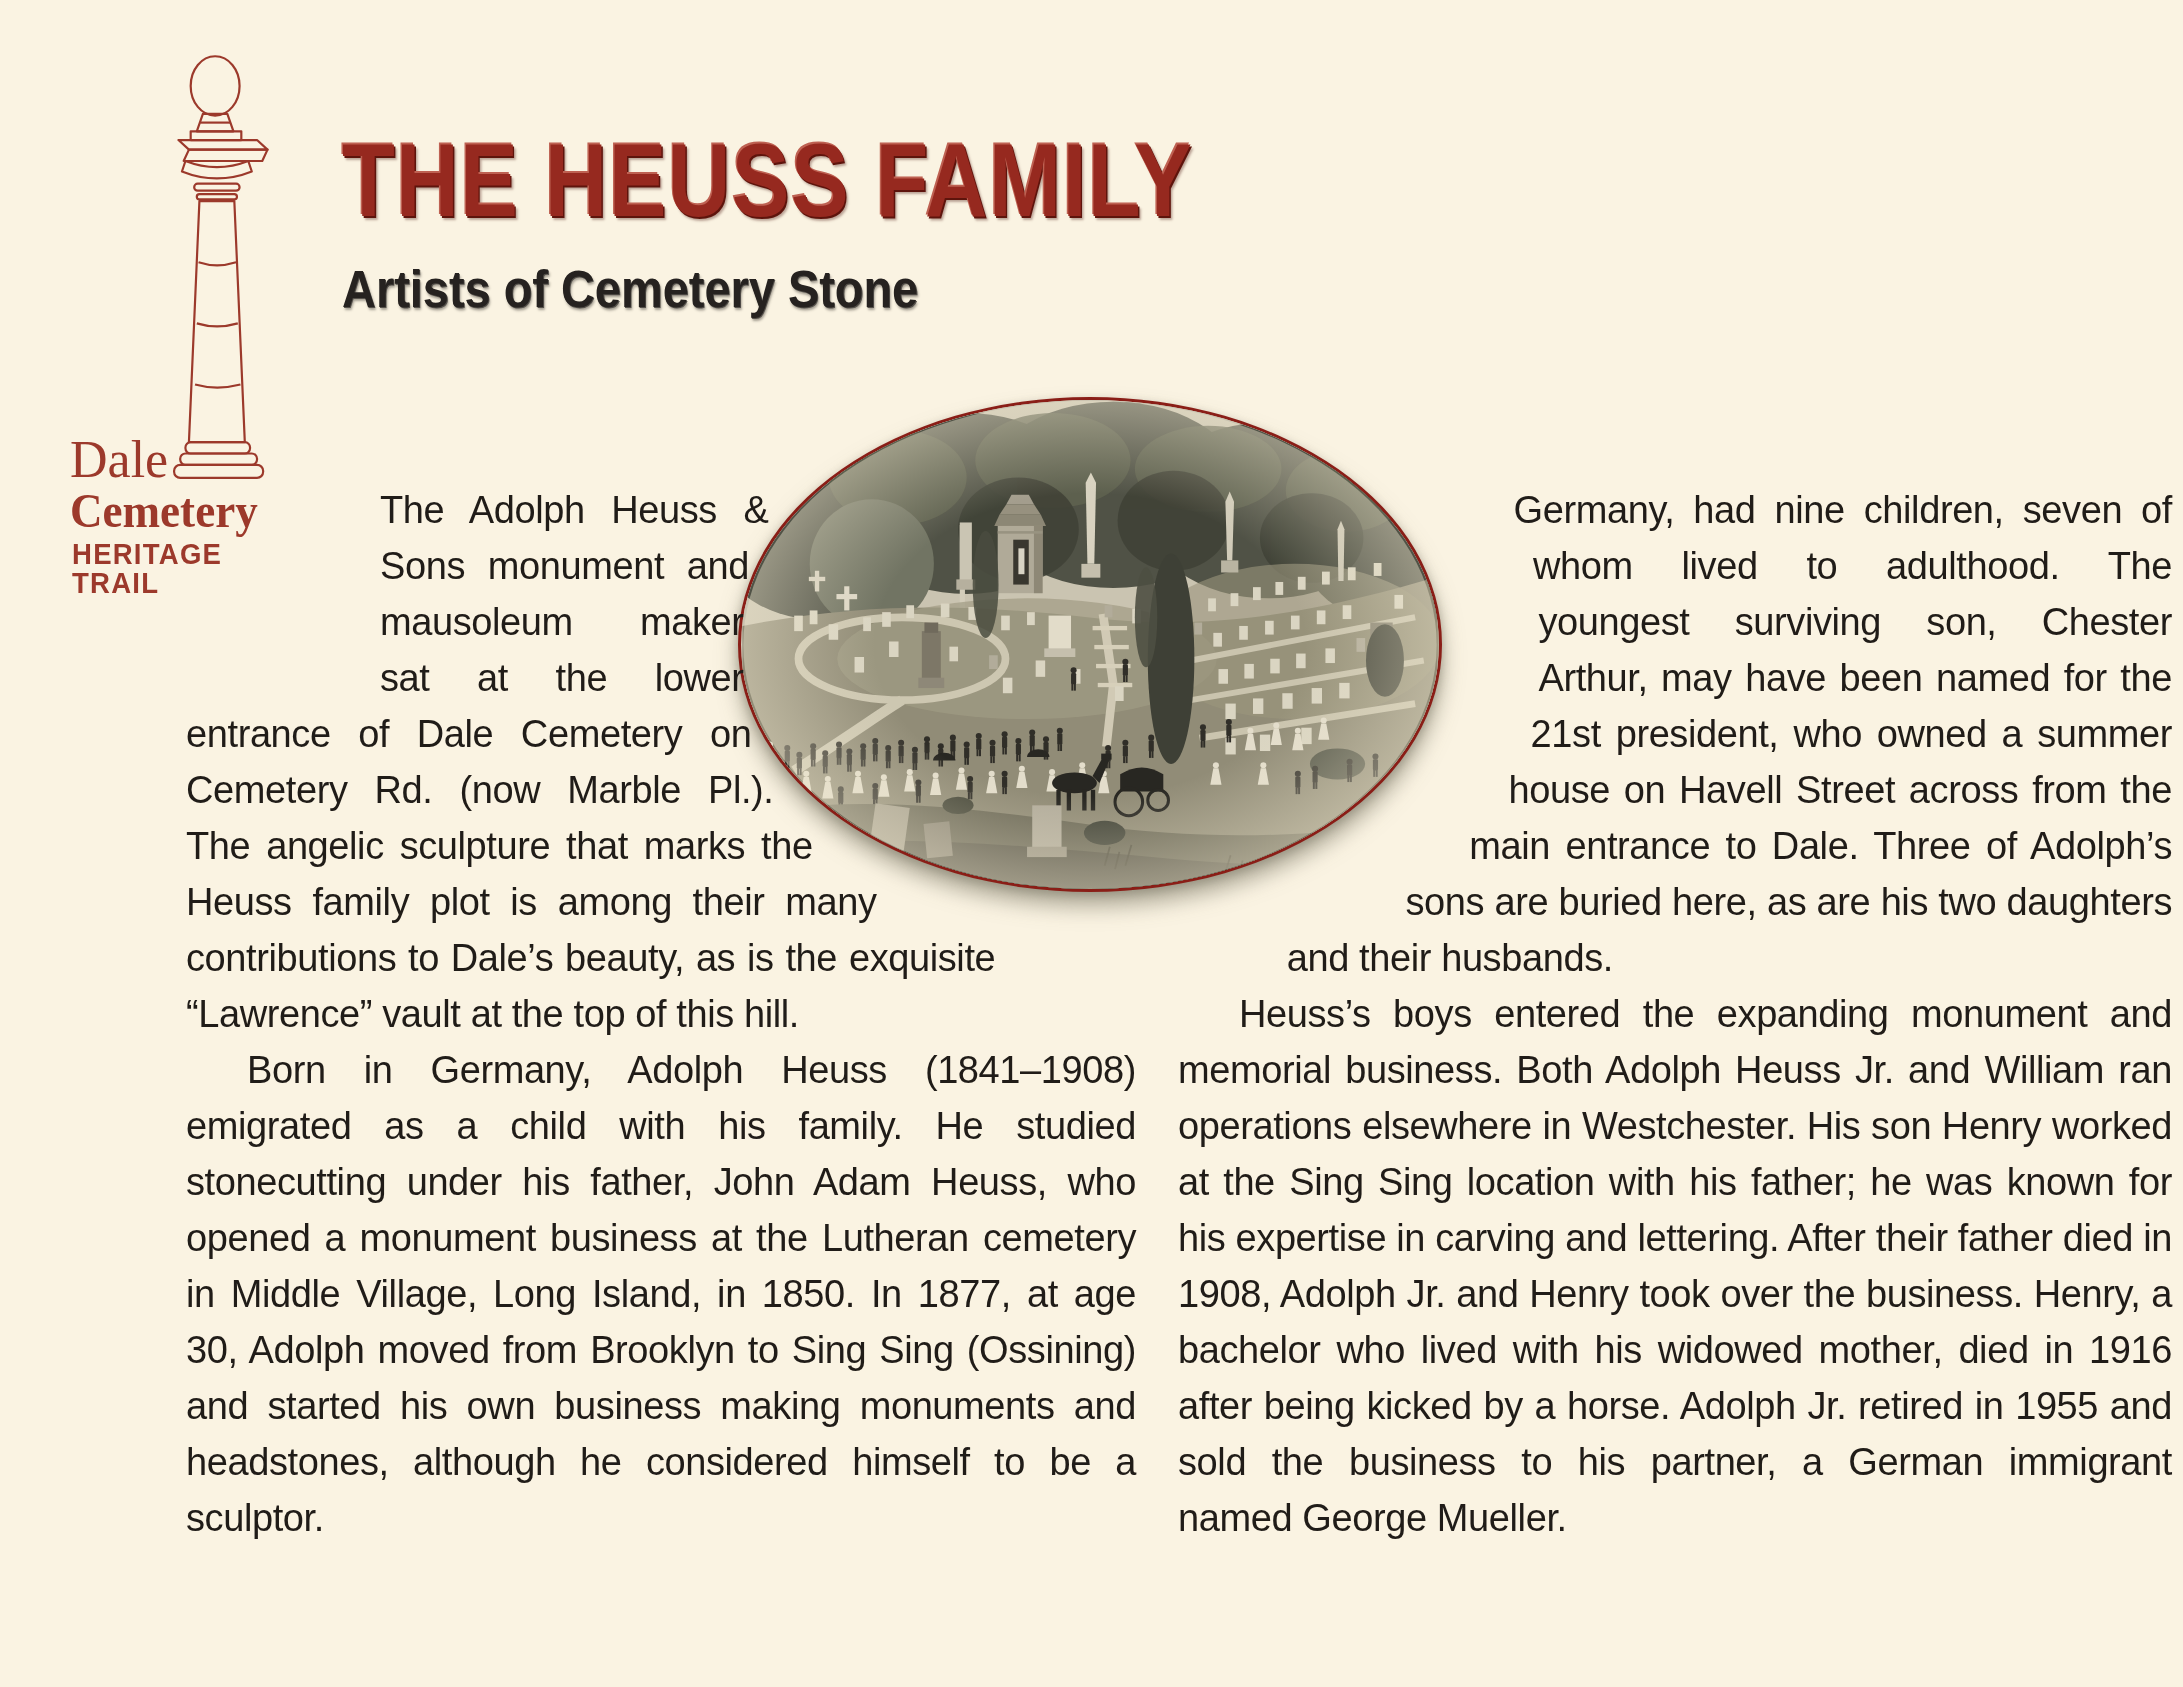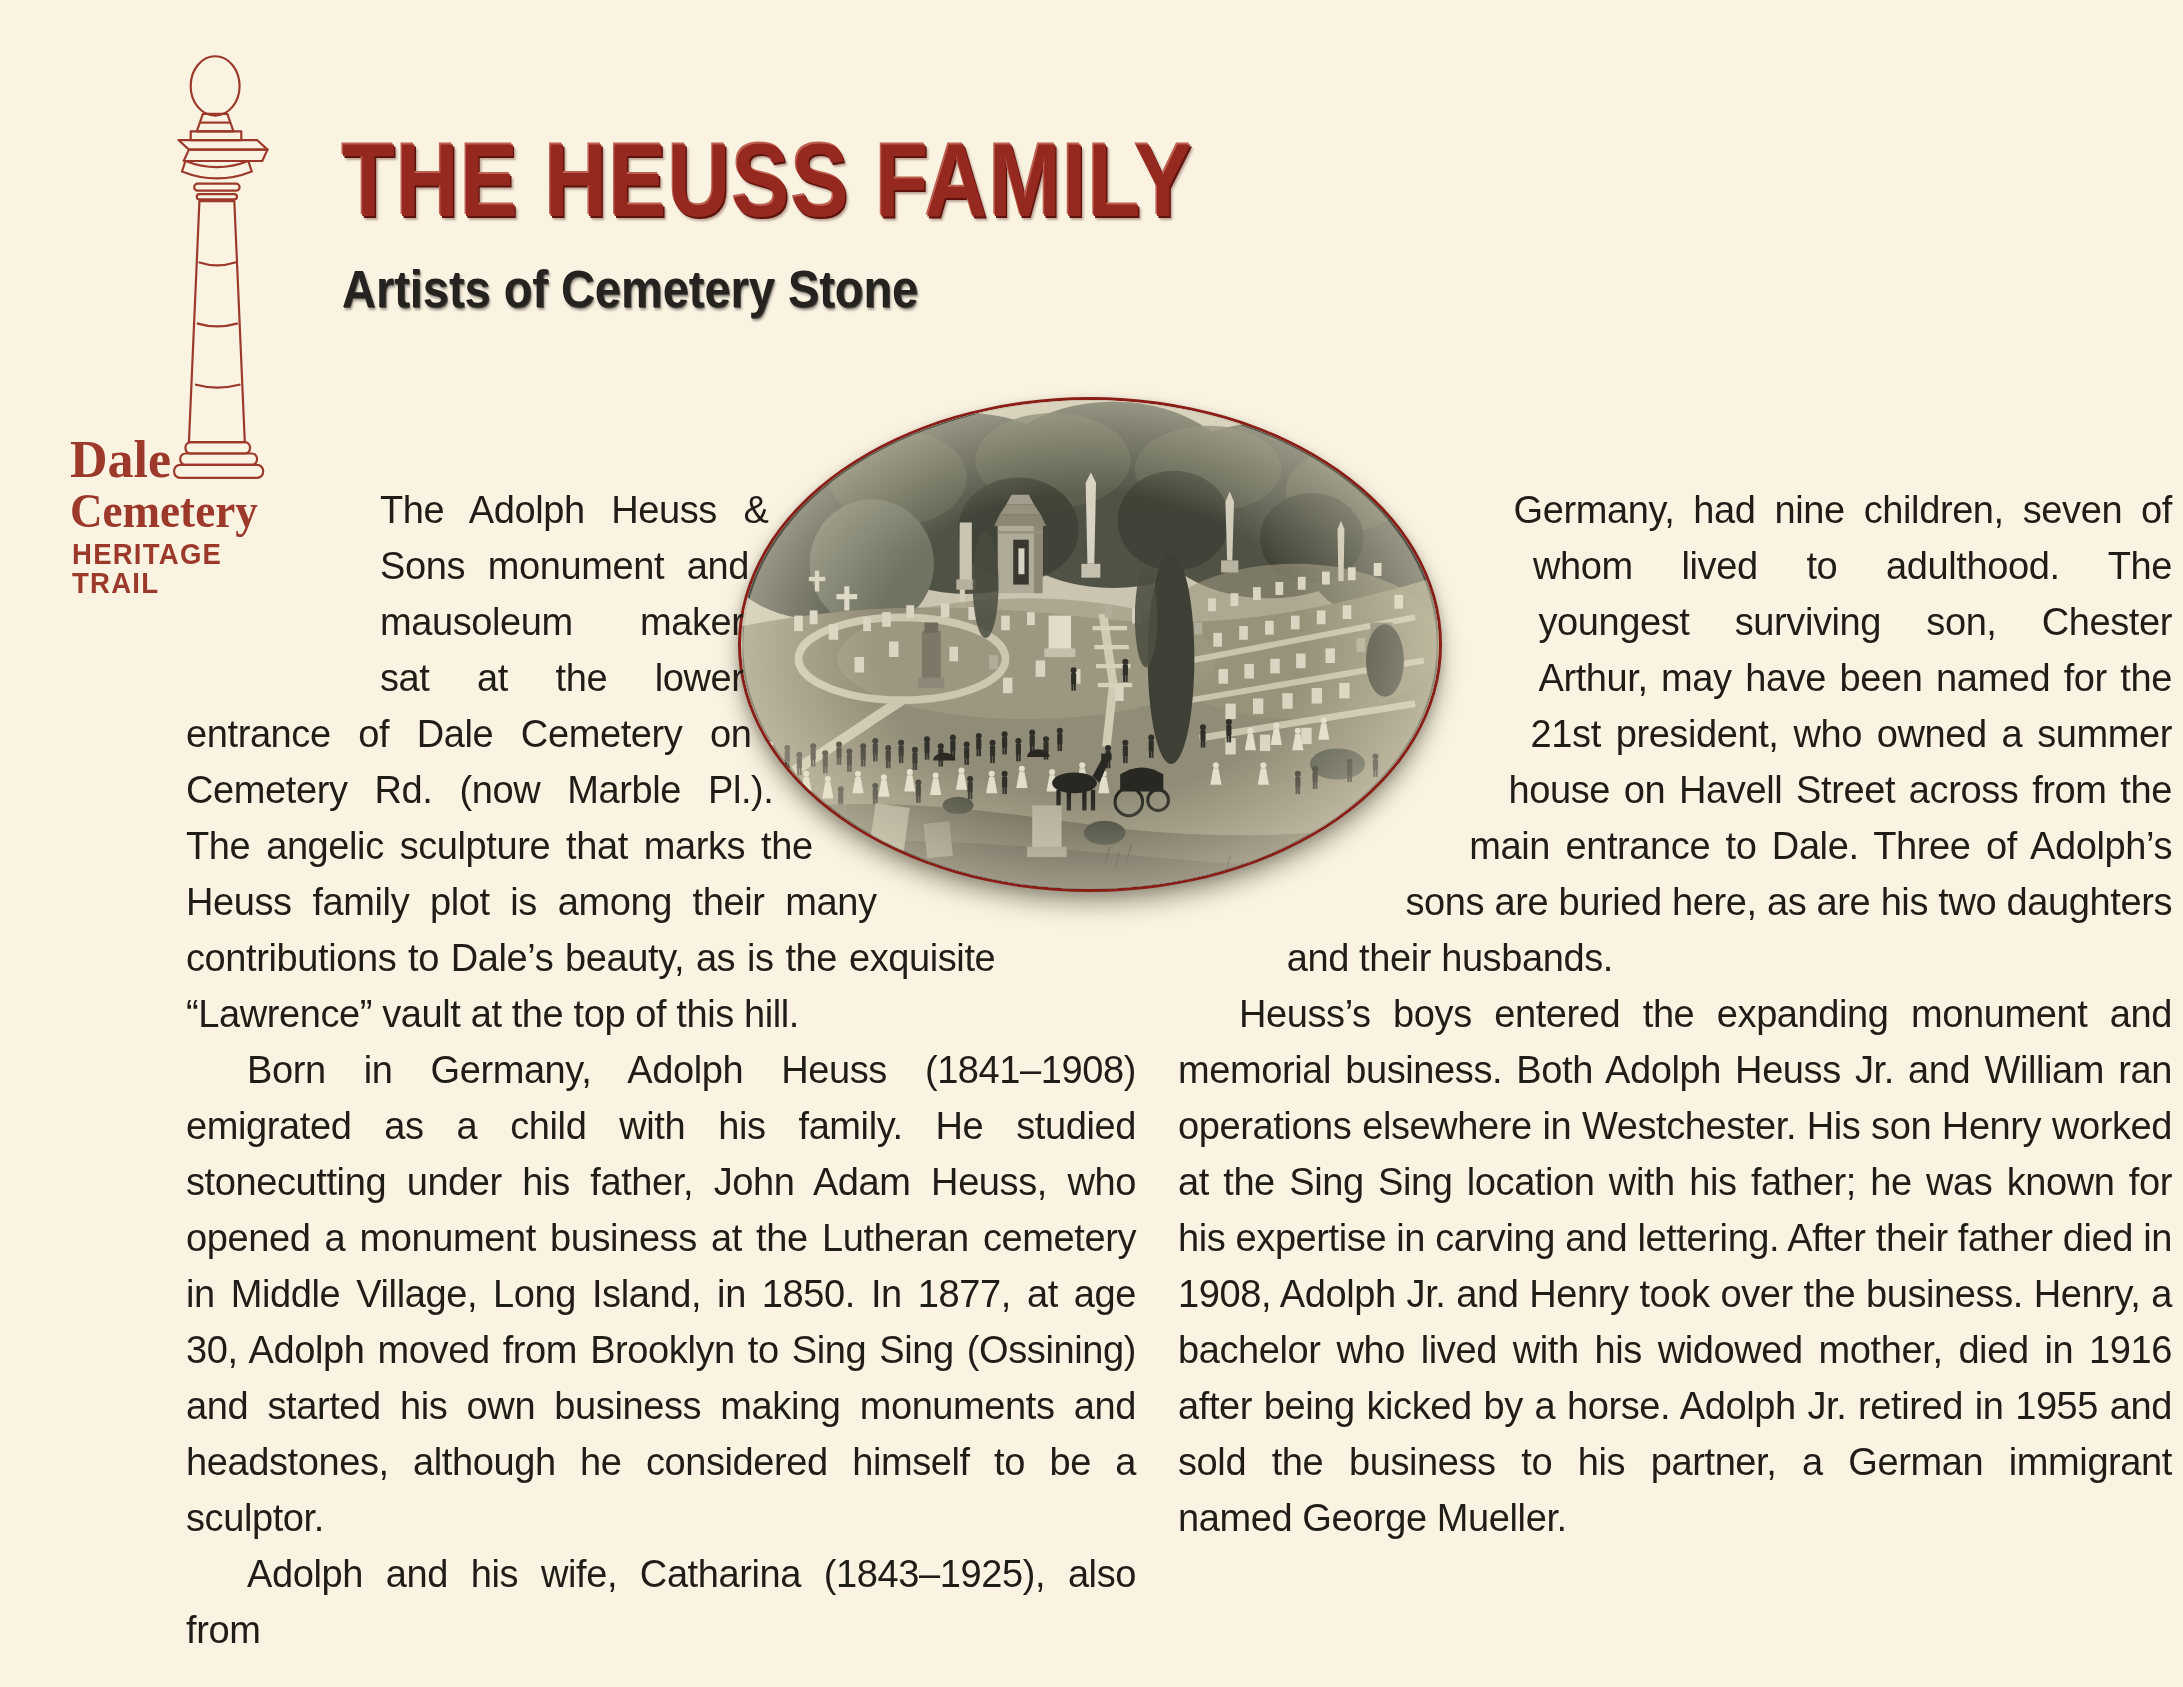--- a/index.html
+++ b/index.html
@@ -9,21 +9,21 @@
     background:#FAF3E2;
     overflow:hidden;
     font-family:"Liberation Sans", sans-serif;
     color:#201C18;
   }
   
   .logo{position:absolute;left:70px;top:51px;width:218px;height:524px;}
   .logo svg{position:absolute;left:87px;top:0;width:118px;height:454px;}
   .logo-name1{
     position:absolute;left:0;top:383px;
-    font-family:"Liberation Serif", serif;font-weight:700;
+    font-family:"Liberation Serif", serif;font-weight:400;
     font-size:52px;line-height:1;color:#9C392B;letter-spacing:0px;
   }
   .logo-name2{
     position:absolute;left:0;top:435px;
     font-family:"Liberation Serif", serif;font-weight:700;
     font-size:49px;line-height:1;color:#9C392B;
     transform:scaleX(0.92);transform-origin:left top;
   }
   .logo-tag{
     position:absolute;left:1.7px;top:489px;
@@ -368,21 +368,20 @@
       <rect width="806" height="567" fill="#8a7f63" opacity="0.06"></rect>
       <ellipse cx="403" cy="284" rx="402" ry="283" fill="url(#vig)"></ellipse>
     </svg>
   </div>
 
   <div class="col col-left">
     <div class="spacer-logo"></div>
     <div class="cut-left"></div>
     <p>The Adolph Heuss &amp; Sons monument and mausoleum maker sat at the lower entrance of Dale Cemetery on Cemetery Rd. (now Marble Pl.). The angelic sculpture that marks the Heuss family plot is among their many contributions to Dale’s beauty, as is the exquisite “Lawrence” vault at the top of this hill.</p>
     <p class="indent">Born in Germany, Adolph Heuss (1841–1908) emigrated as a child with his family. He studied stonecutting under his father, John Adam Heuss, who opened a monument business at the Lutheran cemetery in Middle Village, Long Island, in 1850. In 1877, at age 30, Adolph moved from Brooklyn to Sing Sing (Ossining) and started his own business making monuments and headstones, although he considered himself to be a sculptor.</p>
-    <p class="indent">Adolph and his wife, Catharina (1843–1925), also from</p>
   </div>
 
   <div class="col col-right">
     <div class="cut-right"></div>
     <p>Germany, had nine children, seven of whom lived to adulthood. The youngest surviving son, Chester Arthur, may have been named for the 21st president, who owned a summer house on Havell Street across from the main entrance to Dale. Three of Adolph’s sons are buried here, as are his two daughters and their husbands.</p>
     <p class="indent">Heuss’s boys entered the expanding monument and memorial business. Both Adolph Heuss Jr. and William ran operations elsewhere in Westchester. His son Henry worked at the Sing Sing location with his father; he was known for his expertise in carving and lettering. After their father died in 1908, Adolph Jr. and Henry took over the business. Henry, a bachelor who lived with his widowed mother, died in 1916 after being kicked by a horse. Adolph Jr. retired in 1955 and sold the business to his partner, a German immigrant named George Mueller.</p>
   </div>
 
 </div>
 

